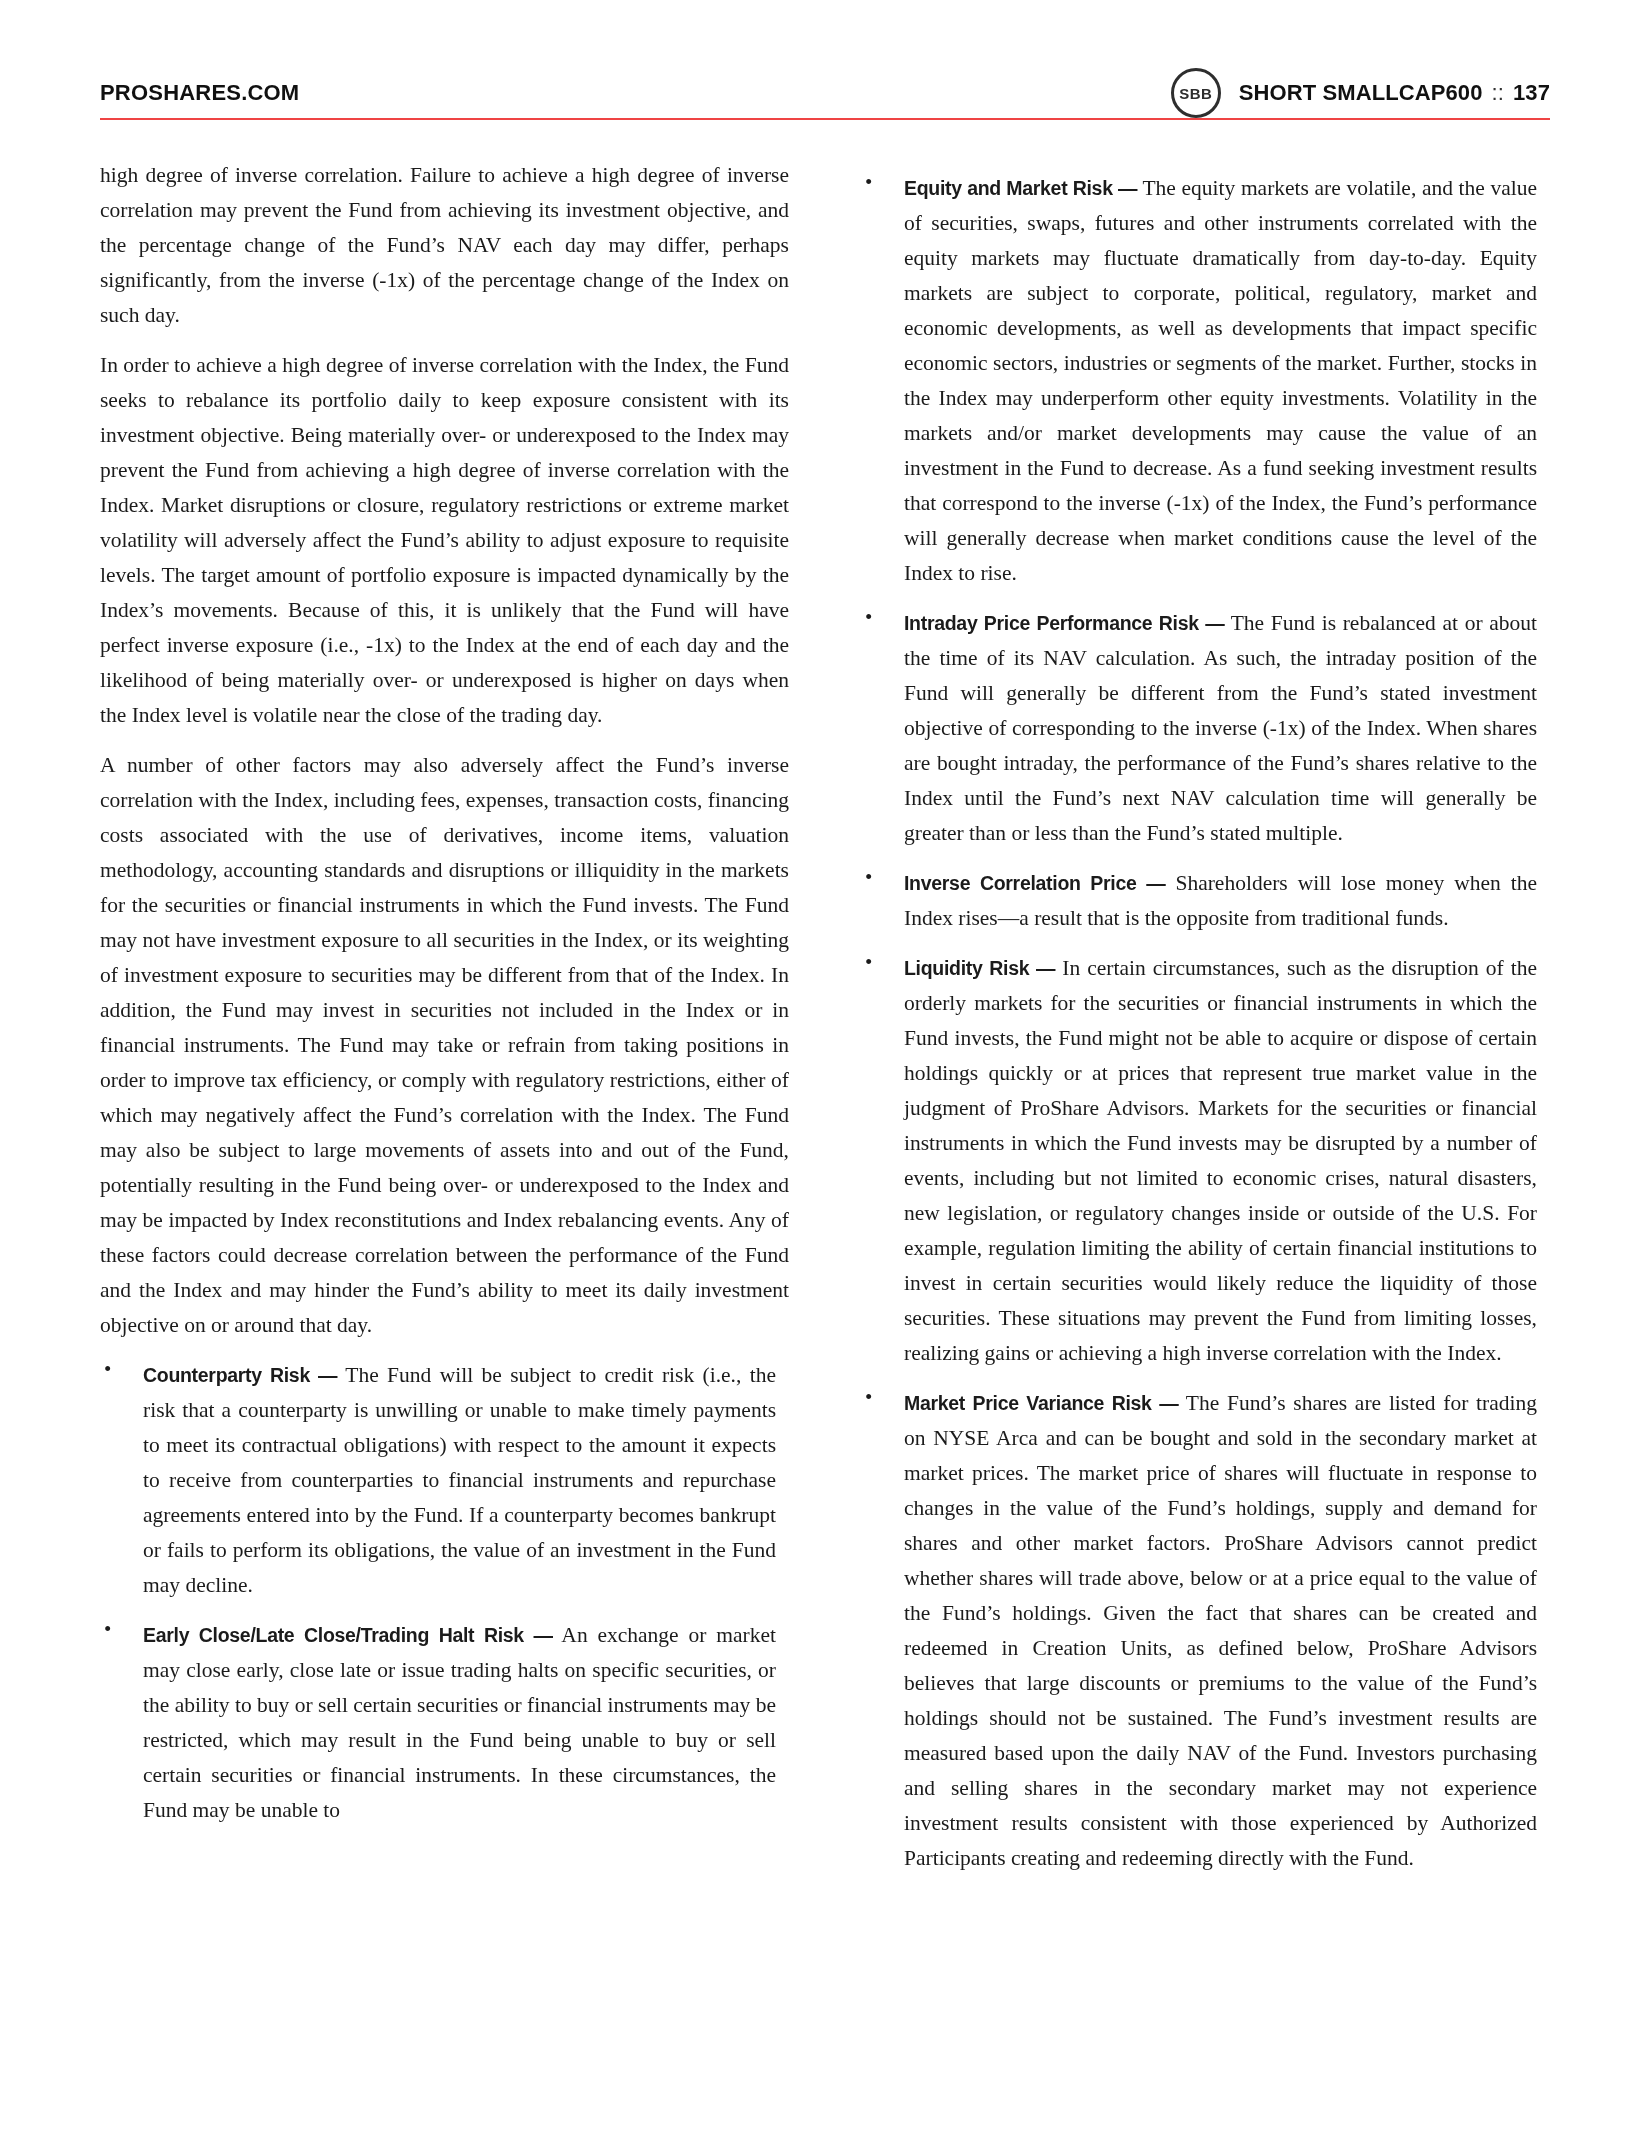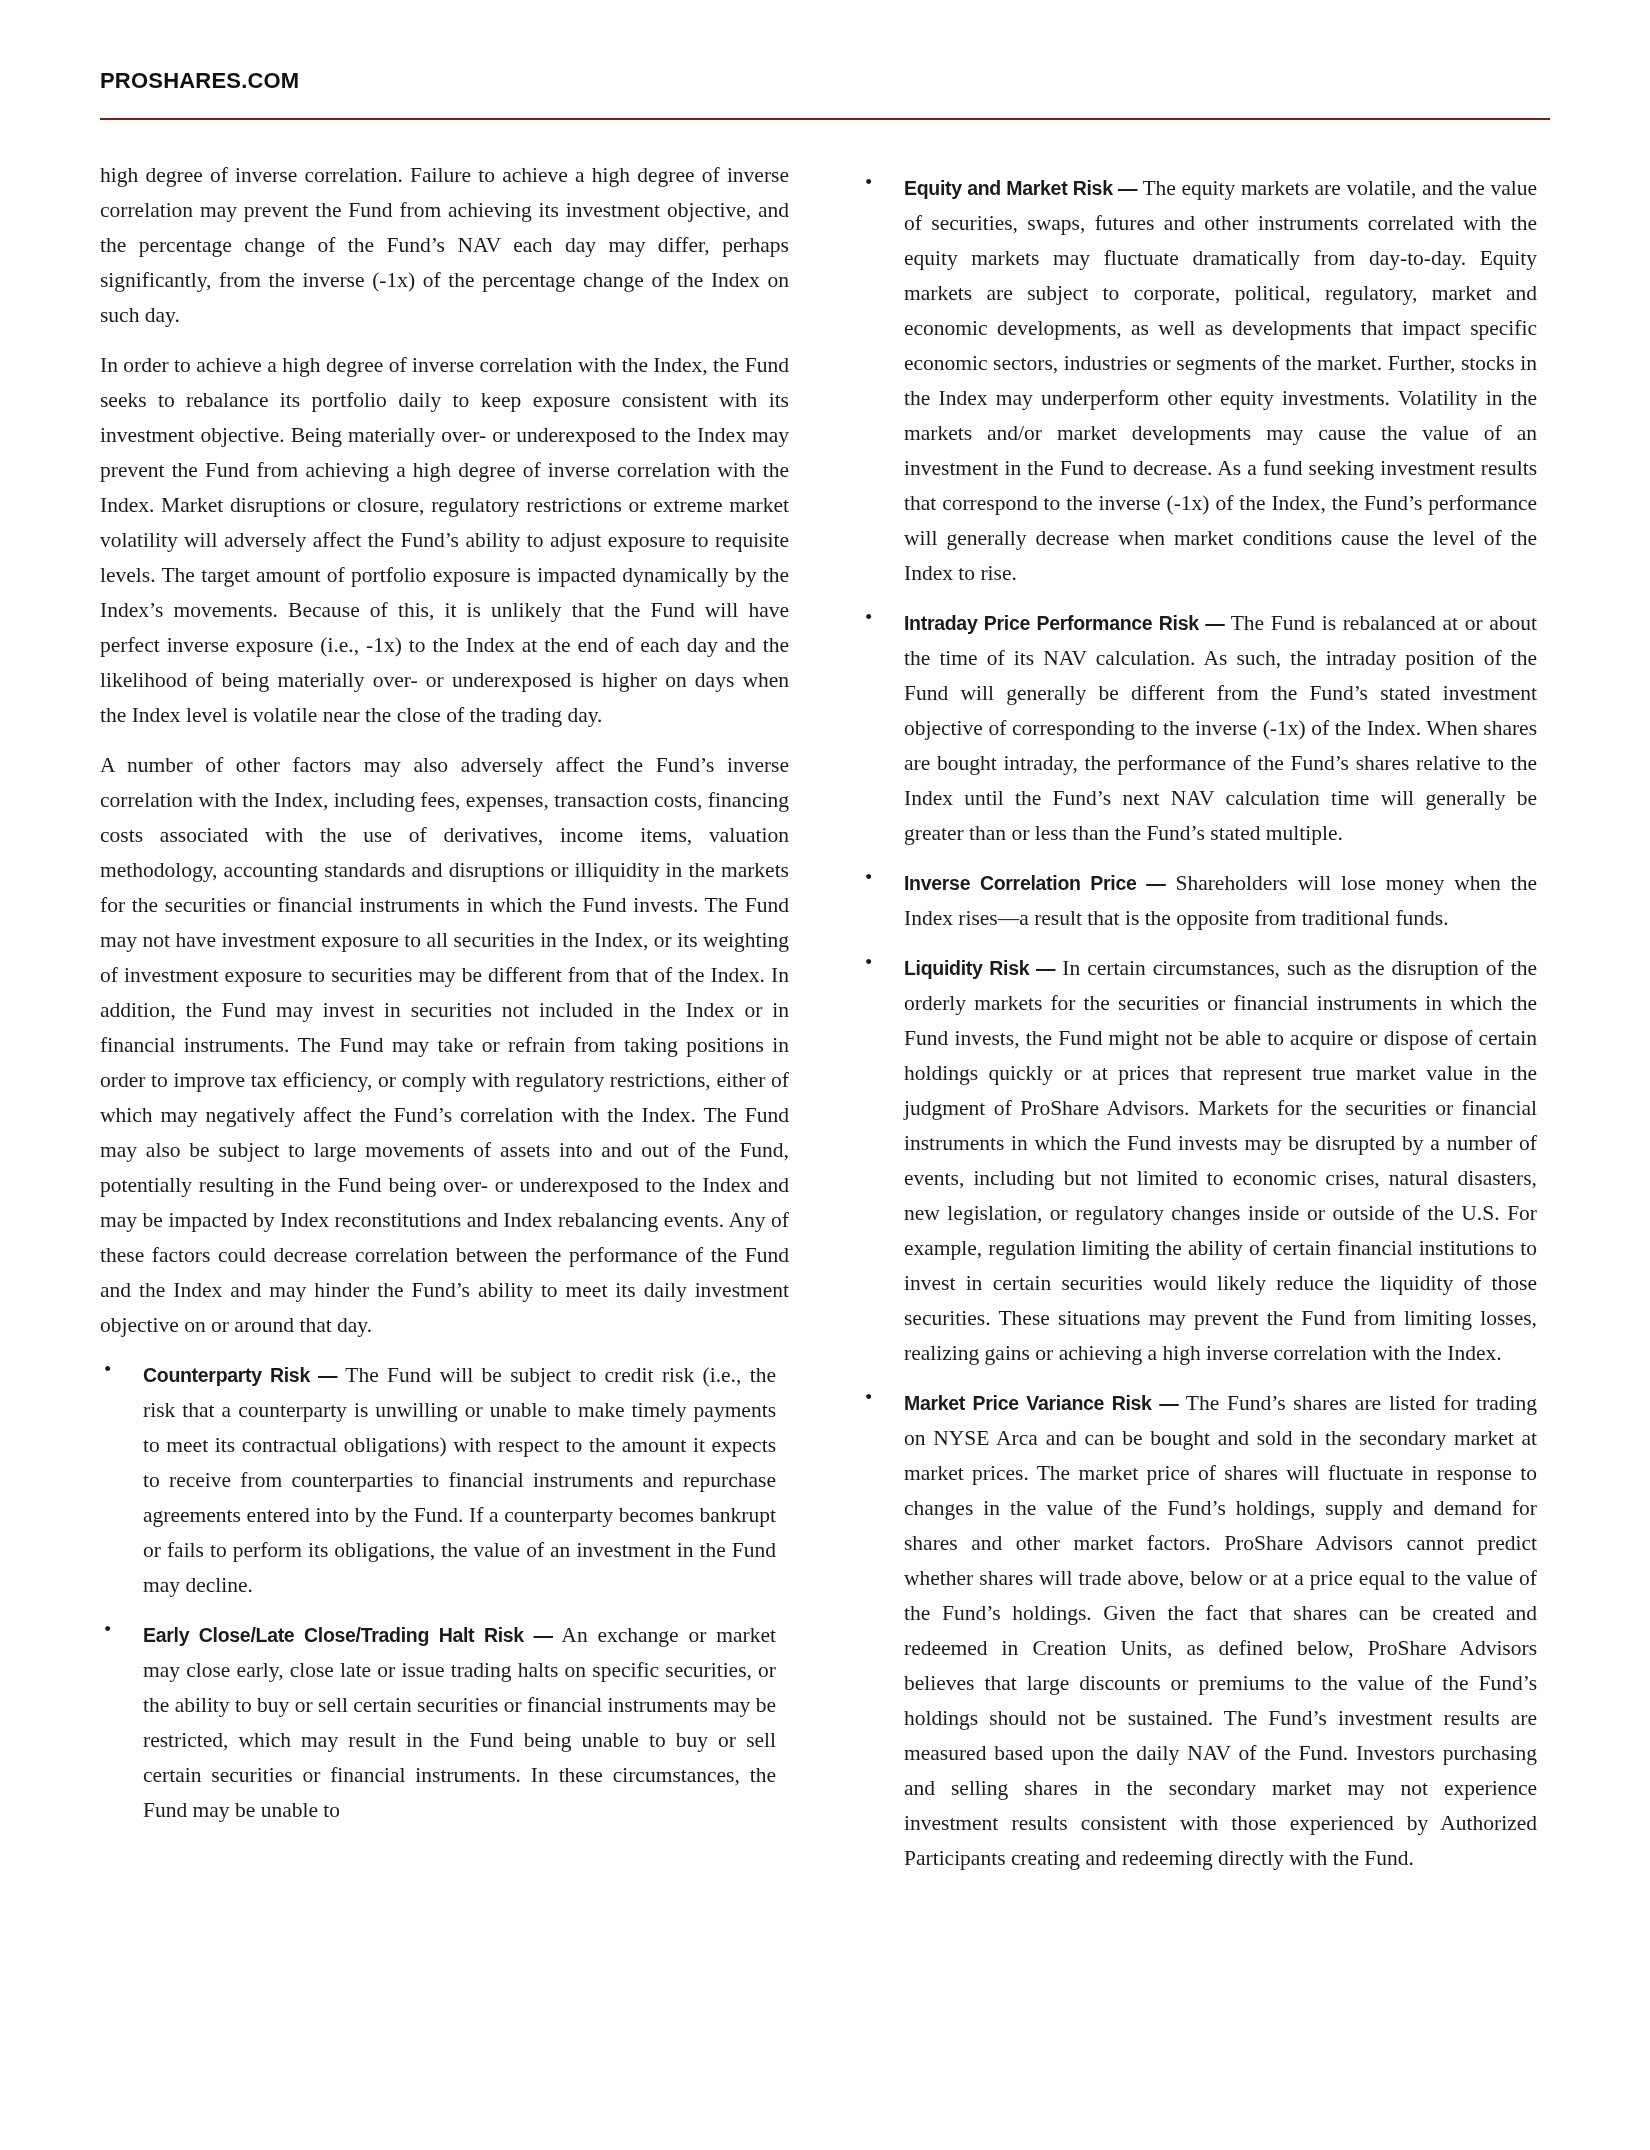--- a/index.html
+++ b/index.html
@@ -12,22 +12,21 @@
     font-family: "Liberation Serif", serif;
     overflow: hidden;
   }
   .page { padding: 68px 100px 0 100px; }
 
   
   .header {
     display: flex;
     justify-content: space-between;
     align-items: center;
-    border-bottom: 2px solid #7f1d1d;
-    padding-bottom: 24px;
+    border-bottom: 2px solid #ef4444;
   }
   .site-name {
     font-family: "Liberation Sans", sans-serif;
     font-weight: 700;
     font-size: 22px;
     letter-spacing: 0.2px;
     color: #111;
   }
   .header-right { display: flex; align-items: center; gap: 18px; }
   .badge {
@@ -77,20 +76,28 @@
     letter-spacing: -0.3px;
   }
 </style>
 </head>
 <body>
 
 <div class="page">
 
   <header class="header">
     <div class="site-name">PROSHARES.COM</div>
+    <div class="header-right">
+      <div class="badge">
+        <span>SBB</span>
+      </div>
+      <div class="header-title">
+        <span>SHORT SMALLCAP600</span><span class="sep">::</span><span>137</span>
+      </div>
+    </div>
   </header>
 
   <div class="columns">
 
     <div class="col">
       <p class="body">high degree of inverse correlation. Failure to achieve a high degree of inverse correlation may prevent the Fund from achieving its investment objective, and the percentage change of the Fund’s NAV each day may differ, perhaps significantly, from the inverse (-1x) of the percentage change of the Index on such day.</p>
       <p class="body">In order to achieve a high degree of inverse correlation with the Index, the Fund seeks to rebalance its portfolio daily to keep exposure consistent with its investment objective. Being materially over- or underexposed to the Index may prevent the Fund from achieving a high degree of inverse correlation with the Index. Market disruptions or closure, regulatory restrictions or extreme market volatility will adversely affect the Fund’s ability to adjust exposure to requisite levels. The target amount of portfolio exposure is impacted dynamically by the Index’s movements. Because of this, it is unlikely that the Fund will have perfect inverse exposure (i.e., -1x) to the Index at the end of each day and the likelihood of being materially over- or underexposed is higher on days when the Index level is volatile near the close of the trading day.</p>
       <p class="body">A number of other factors may also adversely affect the Fund’s inverse correlation with the Index, including fees, expenses, transaction costs, financing costs associated with the use of derivatives, income items, valuation methodology, accounting standards and disruptions or illiquidity in the markets for the securities or financial instruments in which the Fund invests. The Fund may not have investment exposure to all securities in the Index, or its weighting of investment exposure to securities may be different from that of the Index. In addition, the Fund may invest in securities not included in the Index or in financial instruments. The Fund may take or refrain from taking positions in order to improve tax efficiency, or comply with regulatory restrictions, either of which may negatively affect the Fund’s correlation with the Index. The Fund may also be subject to large movements of assets into and out of the Fund, potentially resulting in the Fund being over- or underexposed to the Index and may be impacted by Index reconstitutions and Index rebalancing events. Any of these factors could decrease correlation between the performance of the Fund and the Index and may hinder the Fund’s ability to meet its daily investment objective on or around that day.</p>
 
       <div class="bullet">

